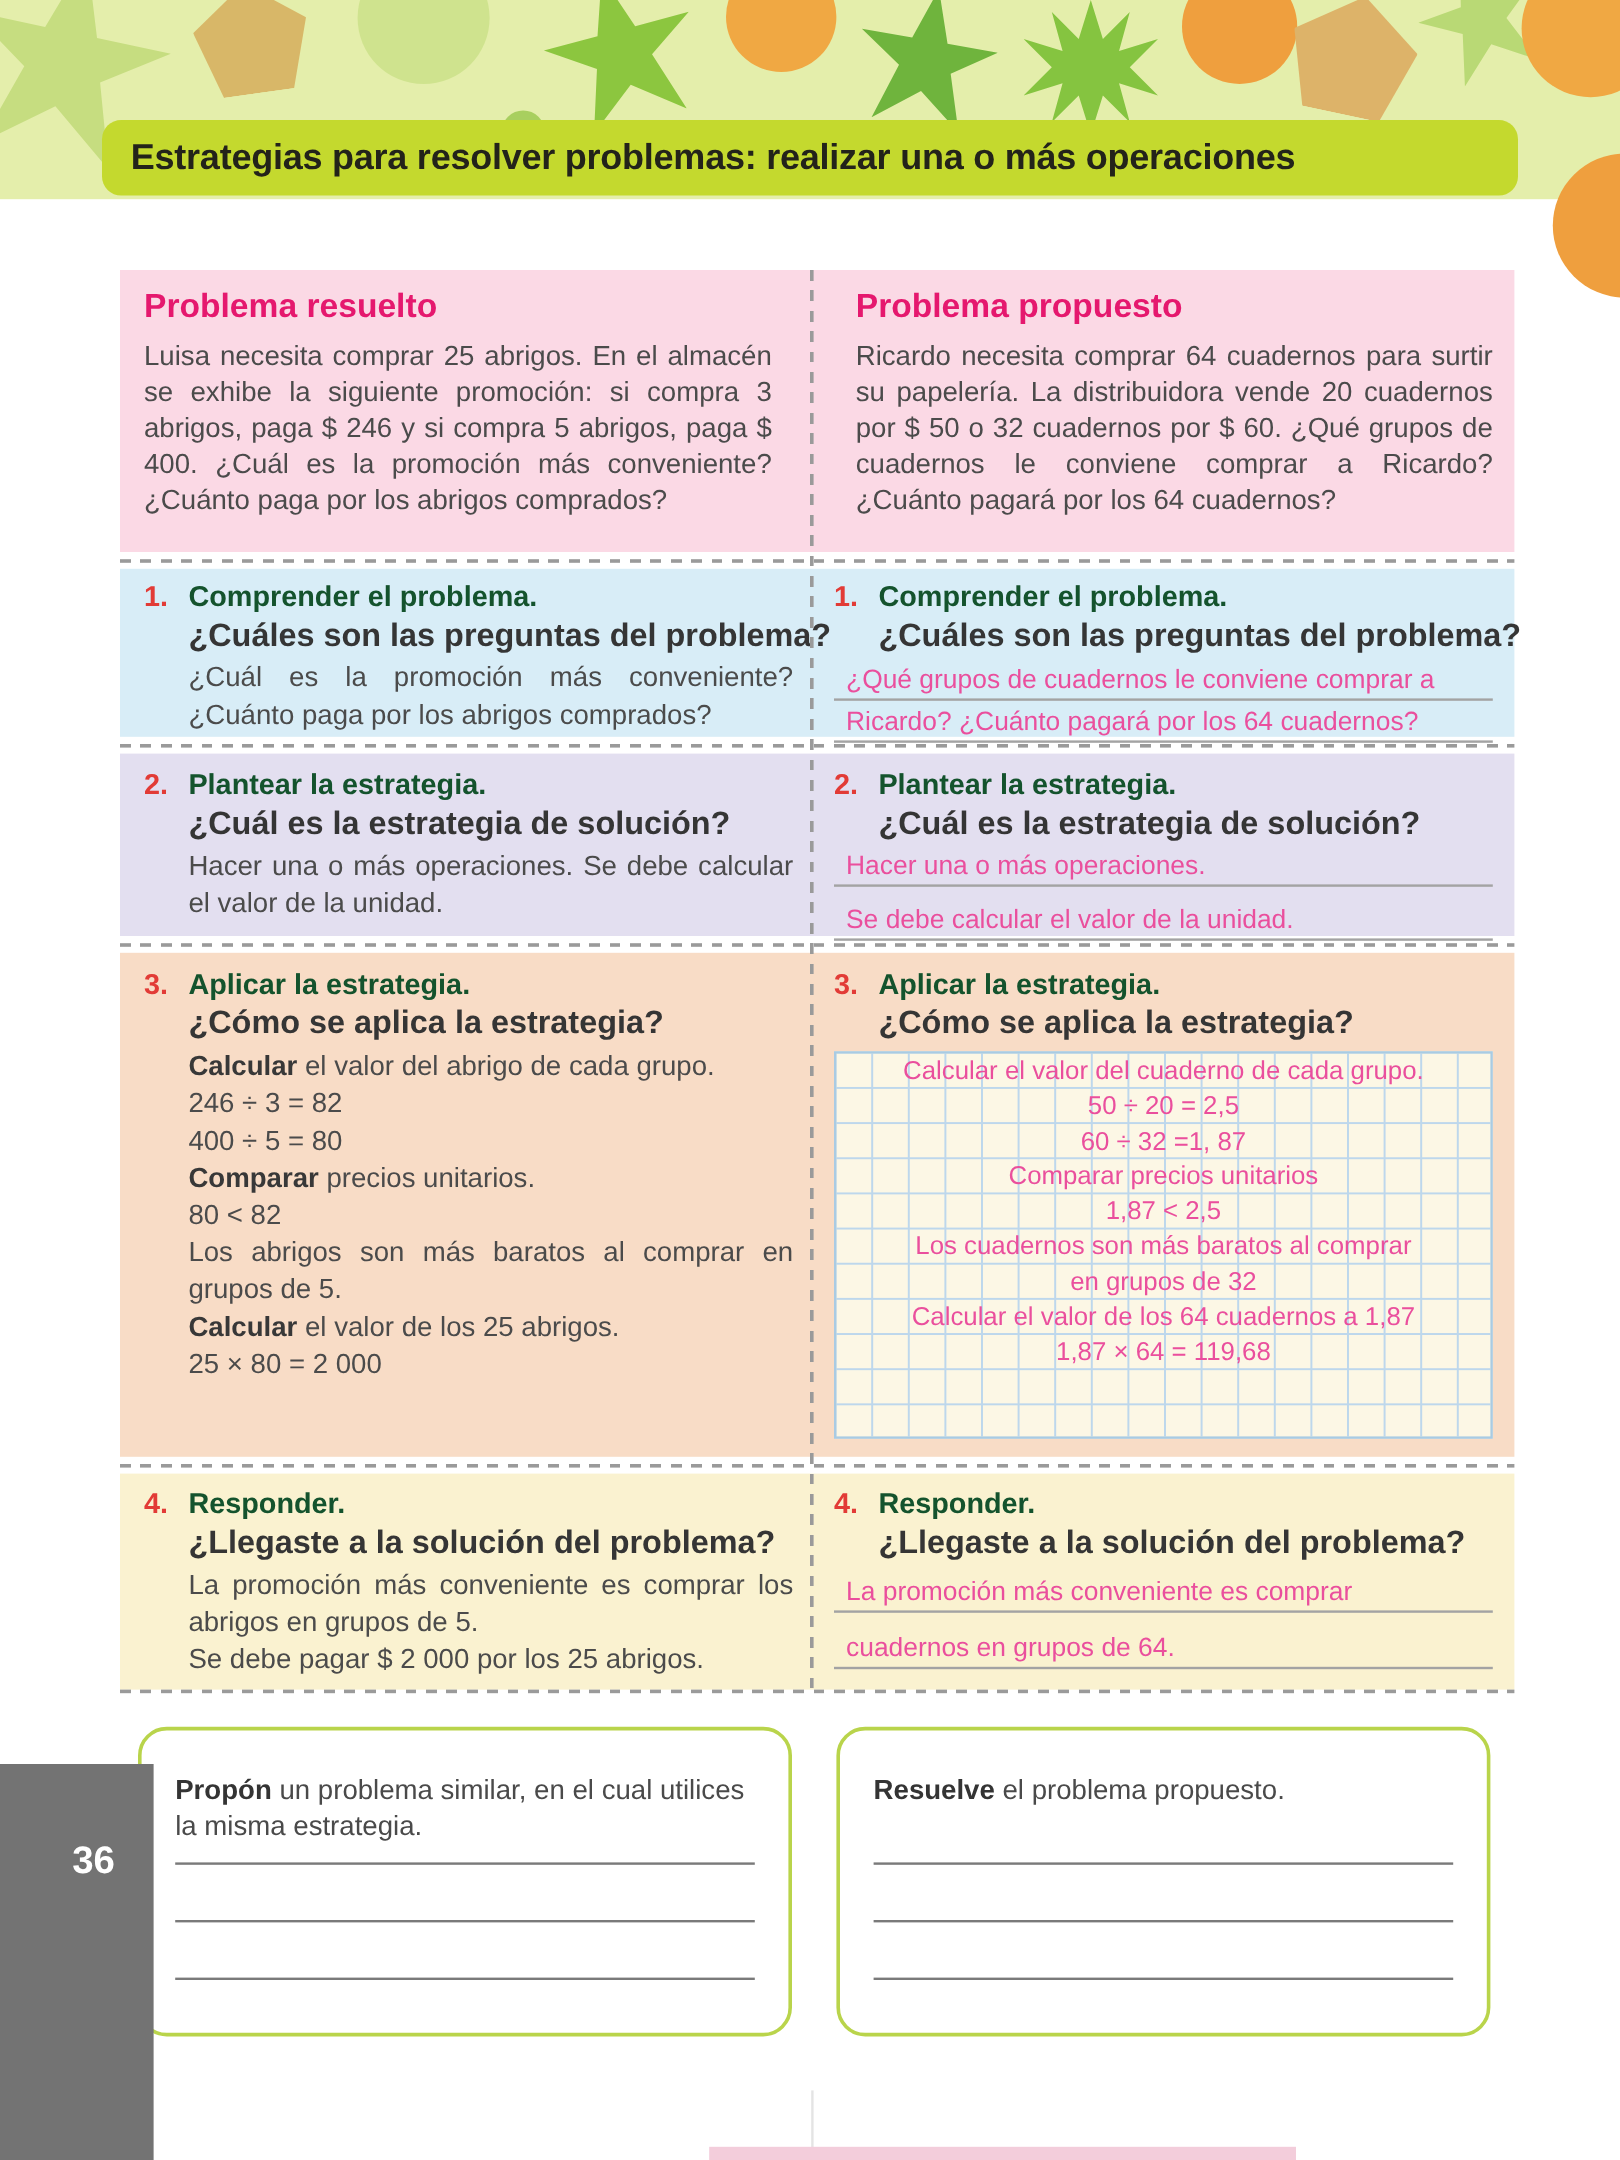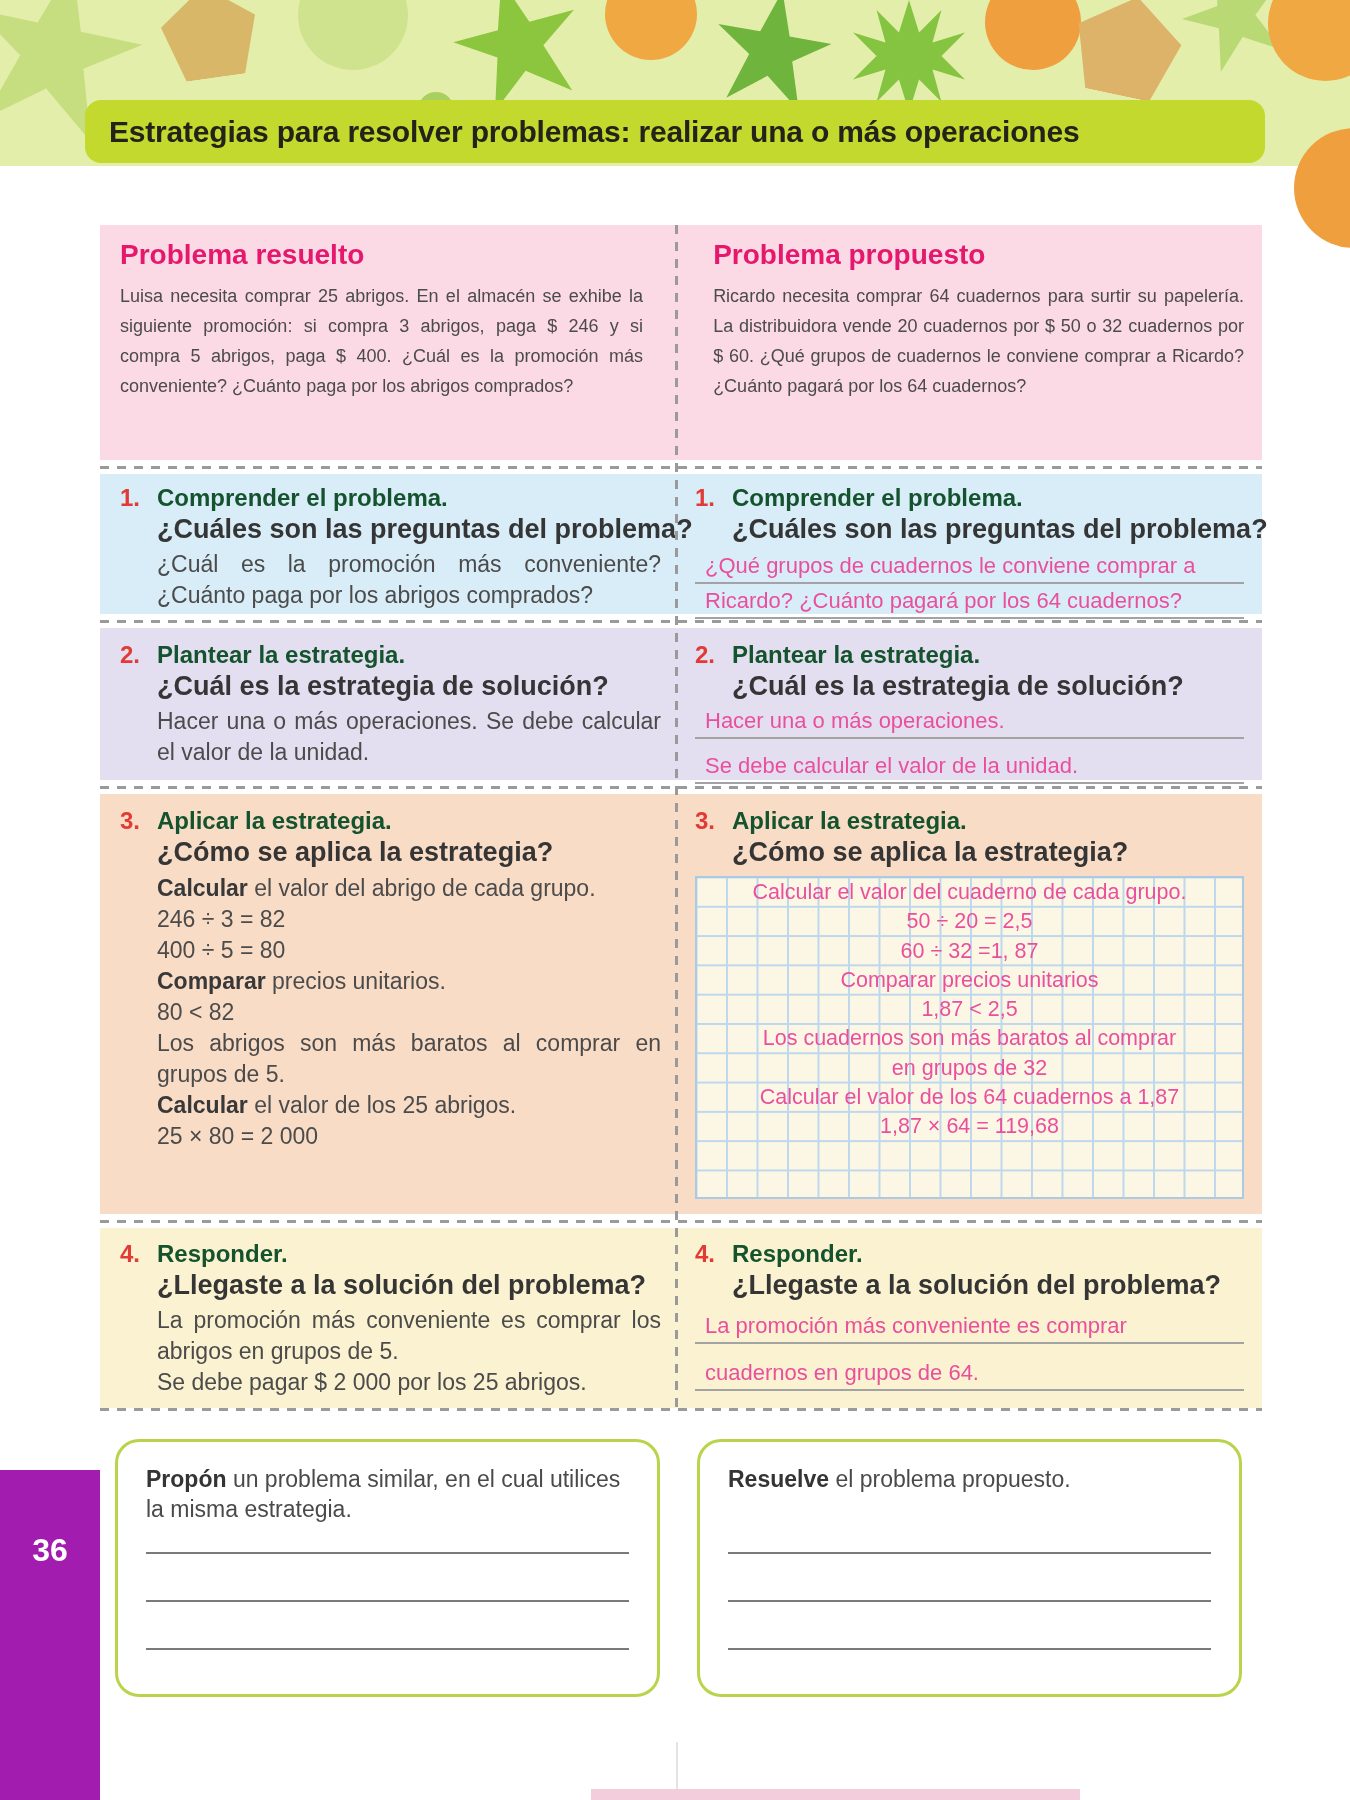--- a/index.html
+++ b/index.html
@@ -40,21 +40,21 @@
     background:repeating-linear-gradient(180deg,#9a9a9a 0 9px,transparent 9px 17px); }
 
   .cell { box-sizing:border-box; }
   .cell.l { width:577px; padding:10px 16px 0 20px; }
   .cell.r { width:585px; padding:10px 18px 0 18px; }
   .band.pink .cell { padding-top:14px; }
   .band.lav  .cell, .band.peach .cell { padding-top:13px; }
   .band.cream .cell { padding-top:12px; }
 
   .ph { margin:0 0 10px; font-size:28px; font-weight:bold; color:#e5186e; }
-  .pbody { margin:0; font-size:18px; line-height:30px; color:#4b4b4b; text-align:justify; }
+  .pbody { margin:0; font-size:23px; line-height:30px; color:#4b4b4b; text-align:justify; }
 
   .step-head { display:flex; align-items:baseline; }
   .snum  { width:37px; flex:none; font-size:24px; font-weight:bold; color:#e23b36; }
   .stitle{ font-size:24px; font-weight:bold; color:#14532d; white-space:nowrap; }
   .sq    { margin:2px 0 0 37px; font-size:27px; font-weight:bold; color:#353535; white-space:nowrap; }
   .sa    { margin:4px 0 0 37px; font-size:23px; line-height:31px; color:#4b4b4b; text-align:justify; }
   .calc  { margin:5px 0 0 37px; }
   .calc p{ margin:0; font-size:23px; line-height:31px; color:#4b4b4b; }
   .calc p strong { color:#383838; }
   .calc p.j { text-align:justify; }
@@ -71,29 +71,29 @@
   .grid { margin:8px 0 0 0; width:549px; height:323px; box-sizing:border-box;
     border:2px solid #a9cbe3; background-color:#fcf7e5;
     background-image:linear-gradient(#bdd7ec 1.5px, transparent 1.5px),
                      linear-gradient(90deg,#bdd7ec 1.5px, transparent 1.5px);
     background-size:30.5px 29.3px; background-position:-1.5px -1.5px; }
   .grow { height:29.3px; line-height:29.6px; text-align:center; font-size:21.5px;
     color:#ea4f9d; white-space:nowrap; overflow:hidden; }
 
   
   .pbox { position:absolute; top:1439px; width:545px; height:258px; background:#fff;
-    border:3px solid #b9d44b; border-radius:24px; box-sizing:border-box; padding:22px 28px; }
+    border:3px solid #b9d44b; border-radius:24px; box-sizing:border-box; padding:34px 28px; }
   .pbox.left { left:115px; } .pbox.right { left:697px; }
   .pbox p { margin:0; font-size:23px; line-height:30px; color:#4a4a4a; }
   .pbox p strong { color:#343434; }
   .wline { position:absolute; left:28px; right:28px; height:0; border-bottom:2px solid #7a7a7a; }
   .wline.w1 { top:110px; } .wline.w2 { top:158px; } .wline.w3 { top:206px; }
 
   
-  .page-tab { position:absolute; left:0; top:1470px; width:100px; height:330px; background:#a21caf; }
+  .page-tab { position:absolute; left:0; top:1470px; width:100px; height:330px; background:#737373;padding-left:28px; }
   .page-num { margin-top:62px; text-align:center; font-size:32px; font-weight:bold; color:#ffffff; }
   .sliver { position:absolute; left:591px; top:1789px; width:489px; height:11px; background:#f3cddb; }
   .fold { position:absolute; left:676px; top:1742px; width:2px; height:58px; background:#e4e4e4; }
   .corner-circle { position:absolute; left:1294px; top:128px; width:120px; height:120px;
     border-radius:50%; background:#ef9f3e; }
 </style>
 </head>
 <body>
 
 <div class="page">

